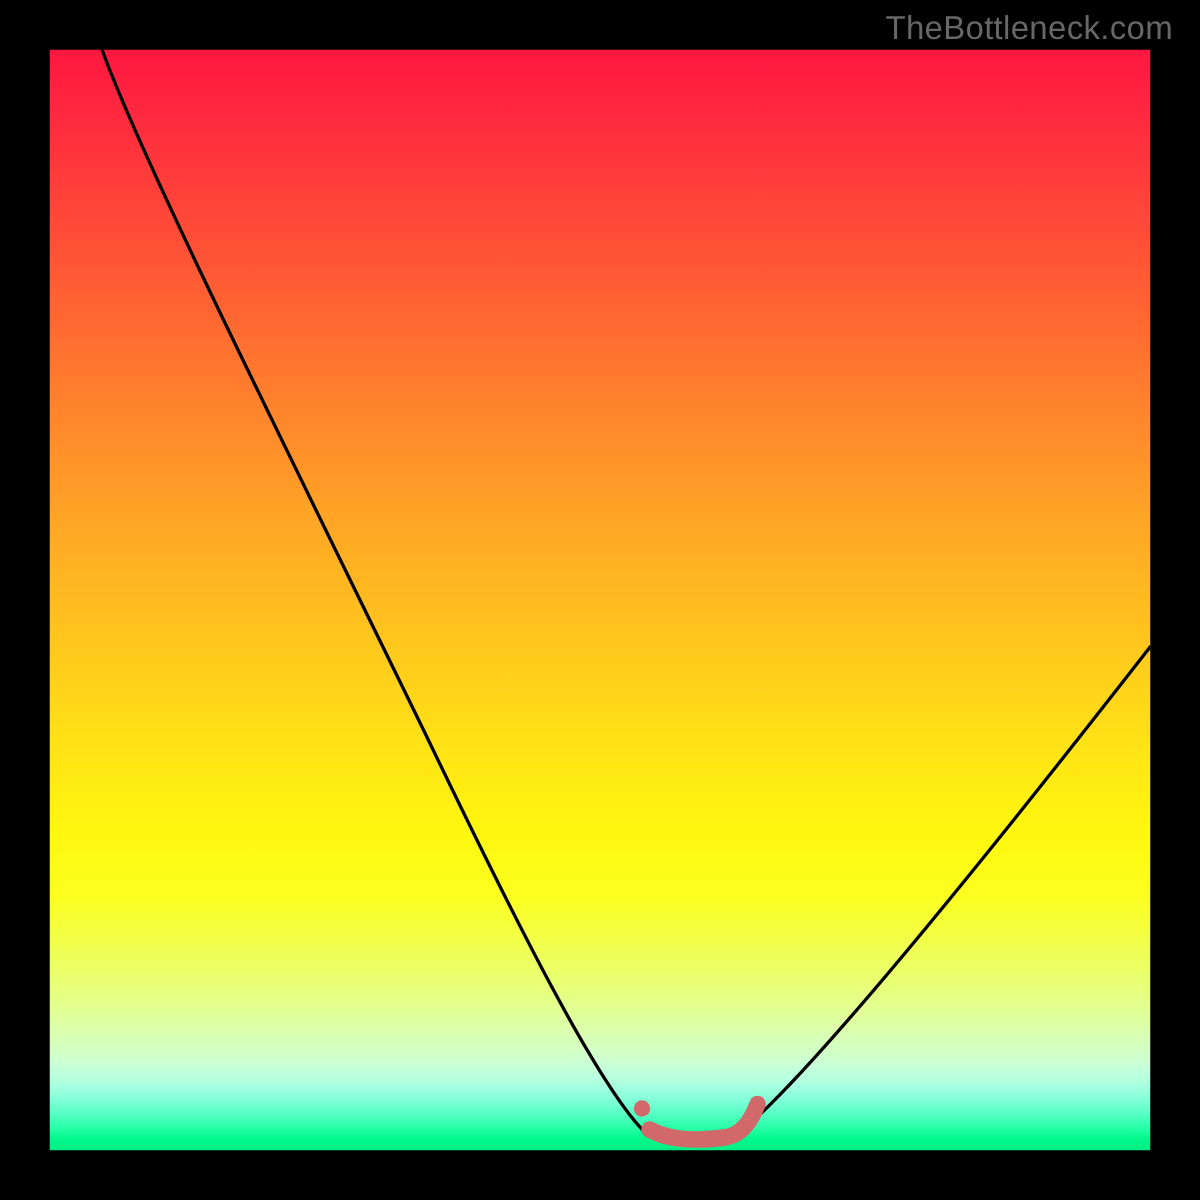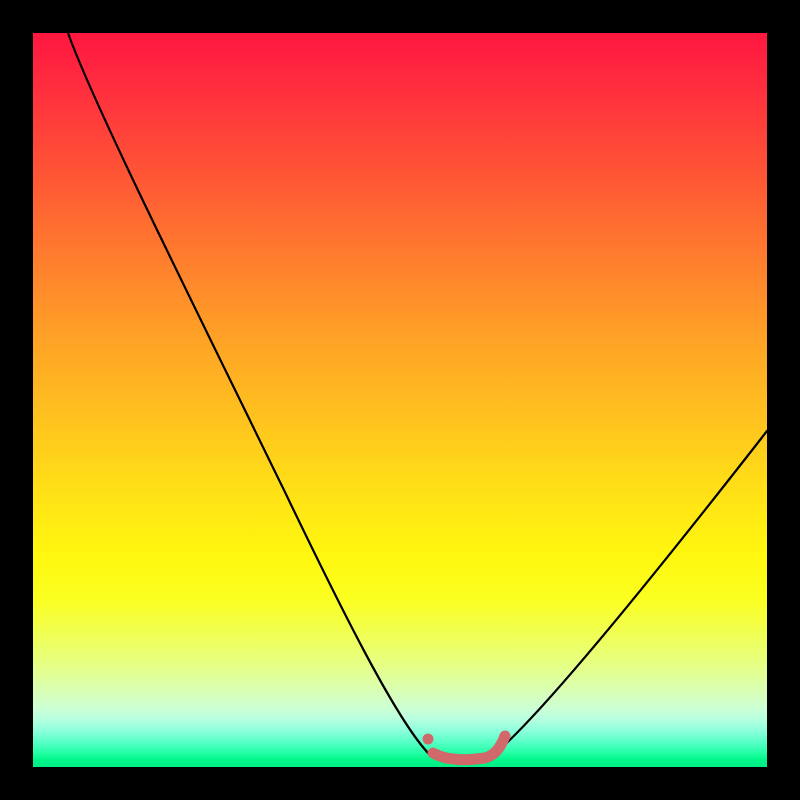--- a/index.html
+++ b/index.html
@@ -90,13 +90,14 @@
       <path d="M 460 722
                C 500 690, 600 570, 734 398" fill="none" stroke="#000" stroke-width="2.2" stroke-linecap="round"></path>
 
       <circle cx="395" cy="706" r="5.5" fill="#d1696a"></circle>
       <path d="M 400 720
                Q 418 730, 452 725
                Q 465 722, 472 703" fill="none" stroke="#d1696a" stroke-width="11" stroke-linecap="round" stroke-linejoin="round"></path>
     </svg>
   </div>
 
+  <div class="watermark">TheBottleneck.com</div>
 </div>
 
 </body></html>

